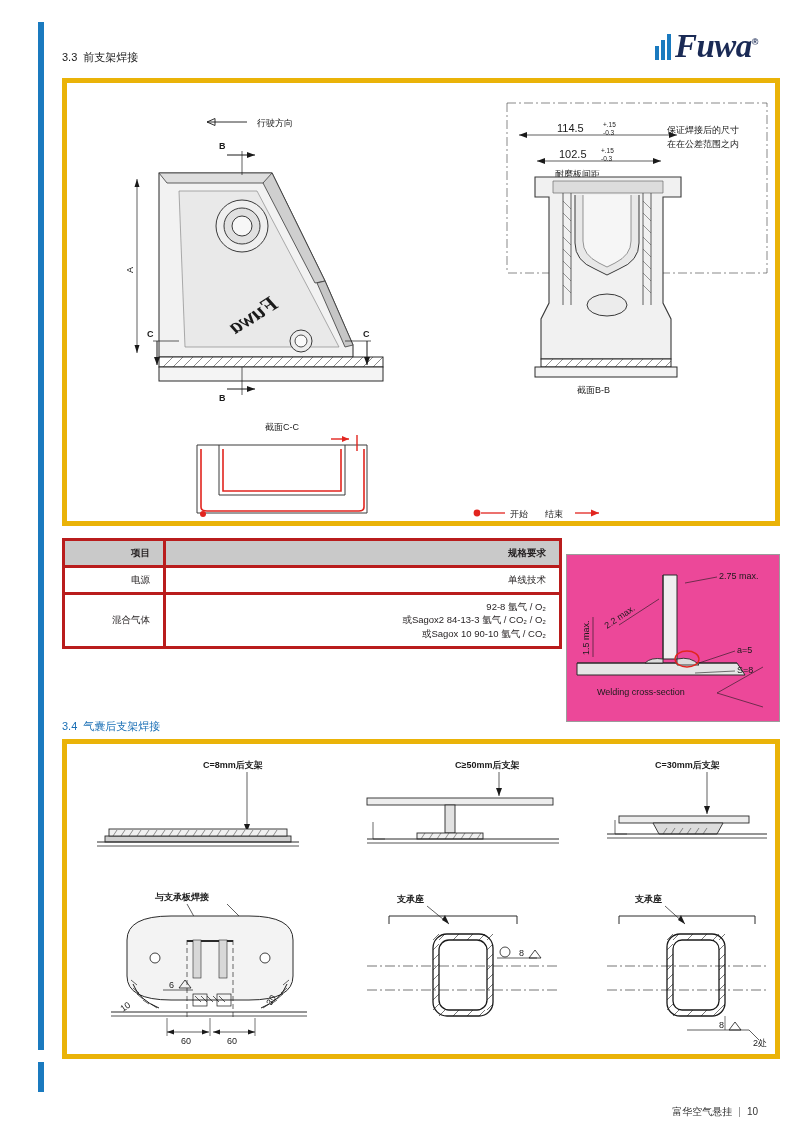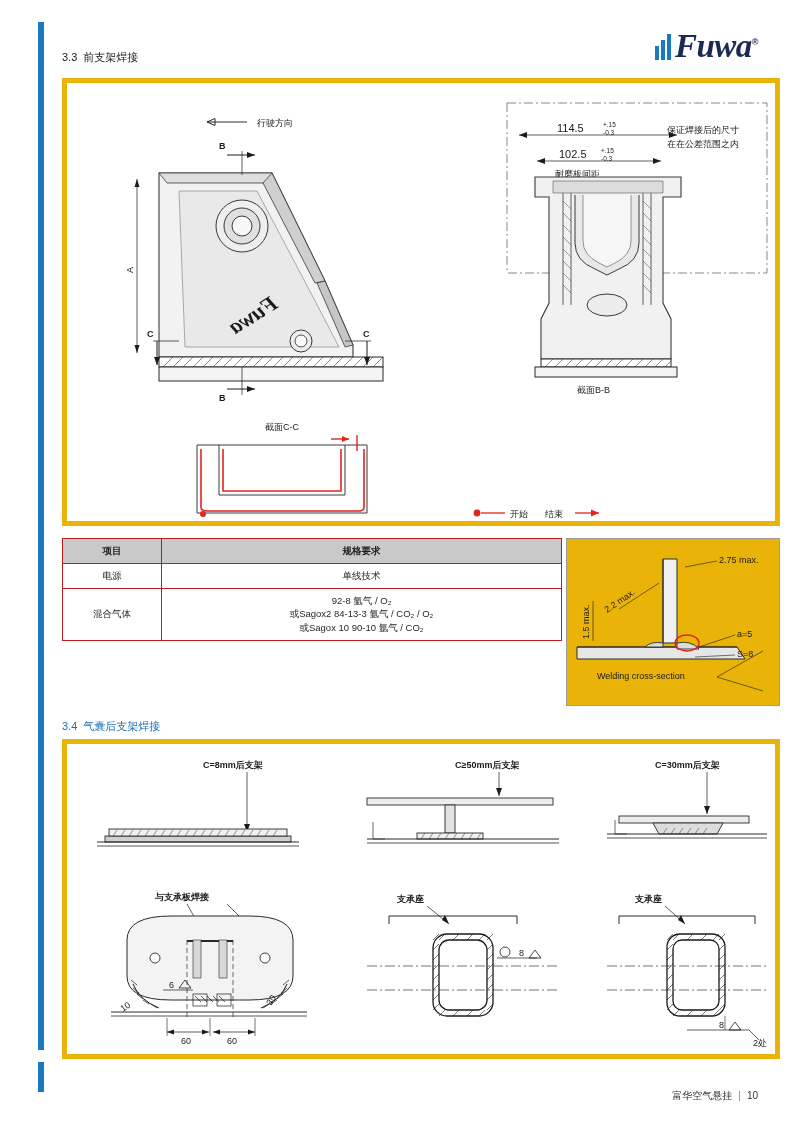--- a/index.html
+++ b/index.html
@@ -96,49 +96,49 @@
   .weld-table {
     position: absolute;
     left: 62px;
     top: 538px;
     width: 500px;
     border-collapse: collapse;
     font-size: 9.5px;
     background: #fff;
   }
   .weld-table th, .weld-table td {
-    border: 1px solid #b91c1c;
+    border: 3px solid #b91c1c;
     padding: 5px 13px;
-    text-align: center;
+    text-align: right;
     vertical-align: middle;
     line-height: 1.45;
   }
   .weld-table th {
     background: #c9c9c9;
     font-weight: bold;
     font-size: 9.5px;
   }
   .weld-table td.label { width: 72px; }
   .weld-table td .ln { display: block; }
   
   #weld-panel {
     position: absolute;
     left: 566px;
-    top: 538px;
+    top: 554px;
     width: 214px;
     height: 168px;
     border: 1px solid #9b9b9b;
     box-sizing: border-box;
-    background: #eab308;
+    background: #ec4899;
   }
   
   .footer {
     position: absolute;
     right: 36px;
-    bottom: 20px;
+    bottom: 4px;
     font-size: 10px;
     color: #333;
   }
   .footer .sep { margin: 0 6px; color: #888; }
   svg { display: block; }
   .cap {
     font-size: 9px;
     fill: #1a1a1a;
   }
   .cap-b {

